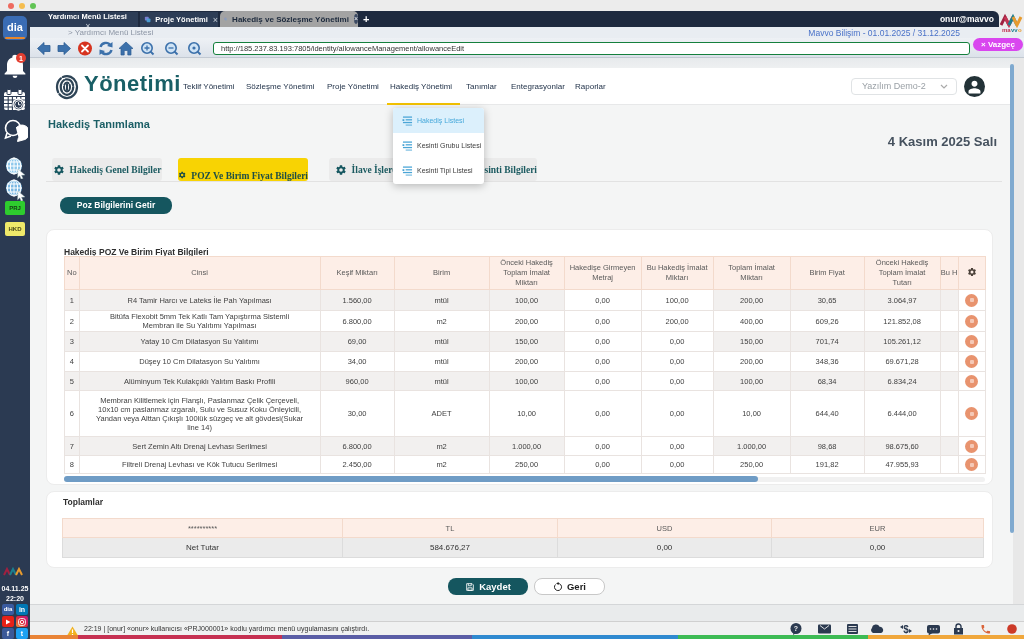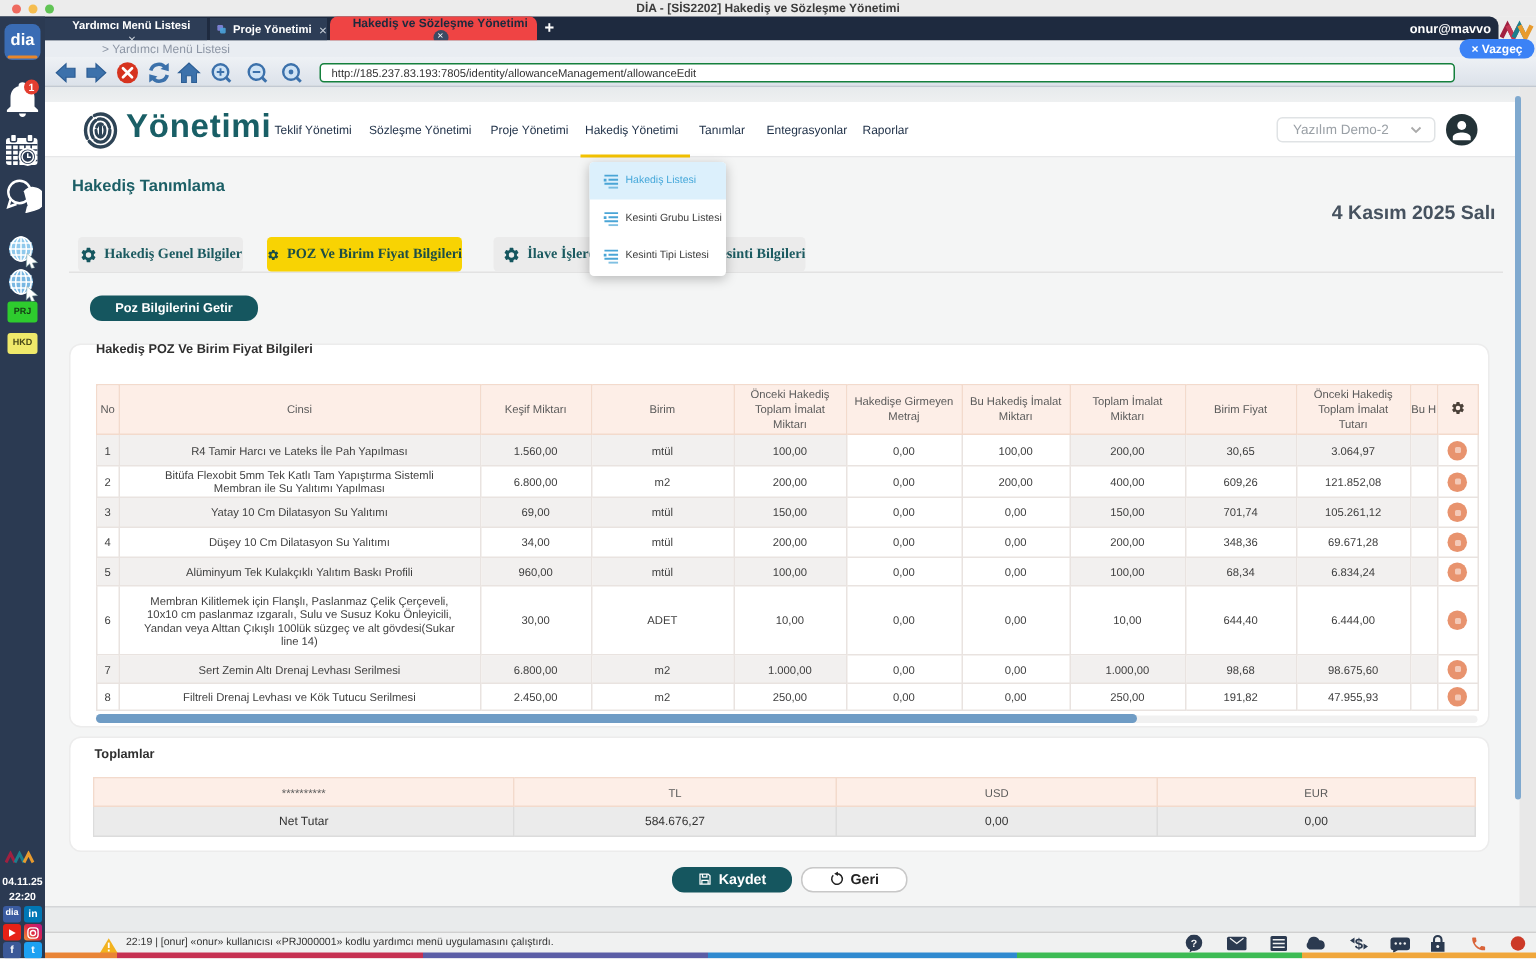--- a/index.html
+++ b/index.html
@@ -8,30 +8,30 @@
 .abs { position:absolute; }
 
 .macbar { left:0; top:0; width:1024px; height:11px; background:#ececec; }
 .tl { top:3px; width:6px; height:6px; border-radius:50%; }
 .mactitle { top:1px; left:0; width:1024px; text-align:center; font-size:8px; font-weight:bold; color:#3c3c3c; }
 
 .tabbar { left:0; top:11px; width:1024px; height:16px; background:#ececec; }
 .tabbarbg { left:0; top:0; width:999px; height:16px; background:#1e2a3f; border-radius:0 6px 0 0; }
 .btab { top:1px; height:15px; background:#2d3d56; color:#fff; font-size:7.5px; font-weight:bold; display:flex; align-items:center; white-space:nowrap; overflow:hidden; }
 .btab .x { color:#c6cdd6; font-size:9px; margin-left:5px; font-weight:normal; }
-.atab { top:0px; height:16px; background:#ef4444; color:#1d2a3d; font-size:8px; font-weight:bold; display:flex; align-items:center; border-radius:5px 5px 0 0; white-space:nowrap; overflow:hidden;flex-direction:column; }
+.atab { top:0px; height:16px; background:#a3a3a3; color:#1d2a3d; font-size:8px; font-weight:bold; display:flex; align-items:center; border-radius:5px 5px 0 0; white-space:nowrap; overflow:hidden; }
 .onur { top:3px; left:870px; width:124px; text-align:right; color:#fff; font-size:8.5px; font-weight:bold; }
 
 .crumb { left:0; top:27px; width:1024px; height:11px; background:#e9edf2; }
 .crumbtext { left:68px; top:1px; font-size:8px; color:#8d96a5; }
 .mavvotext { top:1px; left:0px; width:960px; text-align:right; font-size:8.5px; color:#4a72c8; }
 
 .toolbar { left:0; top:38px; width:1024px; height:20px; background:linear-gradient(#eef1f5,#dce2ea); border-bottom:1px solid #c2c9d2; }
 .urlbox { left:213px; top:42px; width:757px; height:13px; background:#fff; border:1px solid #15803d; border-radius:3px; font-size:7.5px; color:#333; line-height:12px; padding-left:7px; }
-.vazgec { left:973px; top:26px; width:50px; height:13px; background:#3b82f6; border-radius:7px; color:#fff; font-size:8px; font-weight:bold; text-align:center; line-height:13px; }
+.vazgec { left:973px; top:38px; width:50px; height:13px; background:#d946ef; border-radius:7px; color:#fff; font-size:8px; font-weight:bold; text-align:center; line-height:13px; }
 
 .sidebar { left:0; top:11px; width:30px; height:628px; background:#2b3a52; }
 .dialogo { left:3px; top:5px; width:24px; height:24px; background:#3a6cb4; border-radius:5px; color:#fff; font-weight:bold; font-size:11px; text-align:center; line-height:22px; }
 .dialogo i { position:absolute; left:2px; right:2px; bottom:1px; height:2px; background:#e8872c; border-radius:1px; font-style:normal; }
 .sq { left:5px; width:20px; height:14px; border-radius:2px; font-size:6px; font-weight:bold; text-align:center; line-height:14px; }
 .sbdate { left:0; width:30px; text-align:center; color:#fff; font-weight:bold; font-size:7px; }
 .soc { width:12px; height:11px; border-radius:2px; color:#fff; font-size:7px; font-weight:bold; text-align:center; line-height:11px; }
 
 .hdrband { left:30px; top:68px; width:983px; height:37px; background:#fff; border-bottom:1px solid #e7e8e9; }
 .logotext { left:84px; top:71px; font-size:22px; font-weight:600; color:#195f66; letter-spacing:0.5px; }
@@ -82,21 +82,20 @@
 .dditem.hl { background:#dcf0fc; color:#46a8da; border-radius:3px 3px 0 0; }
 </style>
 </head>
 <body>
 <div id="app">
 
   <div class="abs macbar"></div>
   <div class="abs tl" style="left:8px; background:#ee6a5f;"></div>
   <div class="abs tl" style="left:19px; background:#f5bd4f;"></div>
   <div class="abs tl" style="left:30px; background:#61c455;"></div>
-  <div class="abs mactitle">DİA - [SİS2202] Hakediş ve Sözleşme Yönetimi</div>
 
   <div class="abs tabbar">
     <div class="abs tabbarbg"></div>
     <div class="abs btab" style="left:29px; width:109px; padding-left:4px;flex-direction:column;">
         <svg width="10" height="8" viewBox="0 0 12 10">
           <path d="M1 5.5 L4.5 8.5 L11 1" fill="none" stroke="#2fae44" stroke-width="2.6"></path>
         </svg>
         <span style="margin-left:4px;">Yardımcı Menü Listesi</span>
         <span class="x">×</span>
       </div>
@@ -115,20 +114,21 @@
         </svg>
         <span style="margin-left:5px;">Hakediş ve Sözleşme Yönetimi</span>
         <span style="display:inline-block;width:10px;height:10px;border-radius:50%;background:#3c4a63;color:#fff;font-size:7px;line-height:10px;text-align:center;margin-left:5px;font-weight:normal;">×</span>
       </div>
     <div class="abs" style="left:363px; top:2px; color:#fff; font-size:11px; font-weight:bold;">+</div>
     <div class="abs onur">onur@mavvo</div>
   </div>
 
   <div class="abs crumb"></div>
   <div class="abs crumbtext" style="top:28px;">&gt; Yardımcı Menü Listesi</div>
+  <div class="abs mavvotext" style="top:28px;">Mavvo Bilişim - 01.01.2025 / 31.12.2025</div>
 
   <svg class="abs" style="left:1000px; top:12px;" width="24" height="22" viewBox="0 0 24 22">
     <polyline points="1,13 5,5 9,13" fill="none" stroke="#a02040" stroke-width="3"></polyline>
     <polyline points="5,5 9,13 13,5" fill="none" stroke="#c33552" stroke-width="3"></polyline>
     <polyline points="9,13 13,5 17,13" fill="none" stroke="#1b7f8e" stroke-width="3"></polyline>
     <polyline points="13,5 17,13 21,5" fill="none" stroke="#e89b2e" stroke-width="3"></polyline>
     <text x="2" y="20" font-size="6" font-weight="bold" fill="#c23352">ma</text>
     <text x="11" y="20" font-size="6" font-weight="bold" fill="#1b7f8e">vv</text>
     <text x="18" y="20" font-size="6" font-weight="bold" fill="#e89b2e">o</text>
   </svg>
@@ -260,33 +260,33 @@
       </svg>
   </div>
 
   <div class="abs h1">Hakediş Tanımlama</div>
   <div class="abs date">4 Kasım 2025 Salı</div>
 
   <div class="abs tabline"></div>
   <div class="abs ftab gray" style="left:52px; width:110px;justify-content:center;"><svg class="gear16" width="12" height="12" viewBox="0 0 24 24">
         <path fill="#15565f" d="M19.14 12.94c.04-.3.06-.61.06-.94s-.02-.64-.07-.94l2.03-1.58a.49.49 0 00.12-.61l-1.92-3.32a.488.488 0 00-.59-.22l-2.39.96c-.5-.38-1.03-.7-1.62-.94L14.4 2.81a.484.484 0 00-.48-.41h-3.84c-.24 0-.43.17-.47.41L9.25 5.35c-.59.24-1.13.57-1.62.94l-2.39-.96a.566.566 0 00-.59.22L2.74 8.87c-.12.21-.08.47.12.61l2.03 1.58c-.05.3-.09.63-.09.94s.02.64.07.94l-2.03 1.58a.49.49 0 00-.12.61l1.92 3.32c.12.22.37.29.59.22l2.39-.96c.5.38 1.03.7 1.62.94l.36 2.54c.05.24.24.41.48.41h3.84c.24 0 .44-.17.47-.41l.36-2.54c.59-.24 1.13-.56 1.62-.94l2.39.96c.22.08.47 0 .59-.22l1.92-3.32c.12-.22.07-.47-.12-.61l-2.01-1.58zM12 15.6a3.6 3.6 0 110-7.2 3.6 3.6 0 010 7.2z"></path>
       </svg>Hakediş Genel Bilgiler</div>
-  <div class="abs ftab yellow" style="left:178px; width:130px;"><svg class="gear16" width="12" height="12" viewBox="0 0 24 24">
+  <div class="abs ftab yellow" style="left:178px; width:130px;align-items:flex-end;"><svg class="gear16" width="12" height="12" viewBox="0 0 24 24">
         <path fill="#1d4e46" d="M19.14 12.94c.04-.3.06-.61.06-.94s-.02-.64-.07-.94l2.03-1.58a.49.49 0 00.12-.61l-1.92-3.32a.488.488 0 00-.59-.22l-2.39.96c-.5-.38-1.03-.7-1.62-.94L14.4 2.81a.484.484 0 00-.48-.41h-3.84c-.24 0-.43.17-.47.41L9.25 5.35c-.59.24-1.13.57-1.62.94l-2.39-.96a.566.566 0 00-.59.22L2.74 8.87c-.12.21-.08.47.12.61l2.03 1.58c-.05.3-.09.63-.09.94s.02.64.07.94l-2.03 1.58a.49.49 0 00-.12.61l1.92 3.32c.12.22.37.29.59.22l2.39-.96c.5.38 1.03.7 1.62.94l.36 2.54c.05.24.24.41.48.41h3.84c.24 0 .44-.17.47-.41l.36-2.54c.59-.24 1.13-.56 1.62-.94l2.39.96c.22.08.47 0 .59-.22l1.92-3.32c.12-.22.07-.47-.12-.61l-2.01-1.58zM12 15.6a3.6 3.6 0 110-7.2 3.6 3.6 0 010 7.2z"></path>
       </svg>POZ Ve Birim Fiyat Bilgileri</div>
   <div class="abs ftab gray" style="left:329px; width:120px;"><svg class="gear16" width="12" height="12" viewBox="0 0 24 24">
         <path fill="#15565f" d="M19.14 12.94c.04-.3.06-.61.06-.94s-.02-.64-.07-.94l2.03-1.58a.49.49 0 00.12-.61l-1.92-3.32a.488.488 0 00-.59-.22l-2.39.96c-.5-.38-1.03-.7-1.62-.94L14.4 2.81a.484.484 0 00-.48-.41h-3.84c-.24 0-.43.17-.47.41L9.25 5.35c-.59.24-1.13.57-1.62.94l-2.39-.96a.566.566 0 00-.59.22L2.74 8.87c-.12.21-.08.47.12.61l2.03 1.58c-.05.3-.09.63-.09.94s.02.64.07.94l-2.03 1.58a.49.49 0 00-.12.61l1.92 3.32c.12.22.37.29.59.22l2.39-.96c.5.38 1.03.7 1.62.94l.36 2.54c.05.24.24.41.48.41h3.84c.24 0 .44-.17.47-.41l.36-2.54c.59-.24 1.13-.56 1.62-.94l2.39.96c.22.08.47 0 .59-.22l1.92-3.32c.12-.22.07-.47-.12-.61l-2.01-1.58zM12 15.6a3.6 3.6 0 110-7.2 3.6 3.6 0 010 7.2z"></path>
       </svg>İlave İşlere Ait Bilgiler</div>
   <div class="abs ftab gray" style="left:457px; width:80px; justify-content:flex-start; padding-left:6px;"><svg class="gear16" width="12" height="12" viewBox="0 0 24 24">
         <path fill="#15565f" d="M19.14 12.94c.04-.3.06-.61.06-.94s-.02-.64-.07-.94l2.03-1.58a.49.49 0 00.12-.61l-1.92-3.32a.488.488 0 00-.59-.22l-2.39.96c-.5-.38-1.03-.7-1.62-.94L14.4 2.81a.484.484 0 00-.48-.41h-3.84c-.24 0-.43.17-.47.41L9.25 5.35c-.59.24-1.13.57-1.62.94l-2.39-.96a.566.566 0 00-.59.22L2.74 8.87c-.12.21-.08.47.12.61l2.03 1.58c-.05.3-.09.63-.09.94s.02.64.07.94l-2.03 1.58a.49.49 0 00-.12.61l1.92 3.32c.12.22.37.29.59.22l2.39-.96c.5.38 1.03.7 1.62.94l.36 2.54c.05.24.24.41.48.41h3.84c.24 0 .44-.17.47-.41l.36-2.54c.59-.24 1.13-.56 1.62-.94l2.39.96c.22.08.47 0 .59-.22l1.92-3.32c.12-.22.07-.47-.12-.61l-2.01-1.58zM12 15.6a3.6 3.6 0 110-7.2 3.6 3.6 0 010 7.2z"></path>
       </svg>Kesinti Bilgileri</div>
   <div class="abs pozbtn">Poz Bilgilerini Getir</div>
 
   <div class="abs card" style="left:46px; top:229px; width:947px; height:256px;"></div>
-  <div class="abs cardtitle" style="left:64px; top:227px;">Hakediş POZ Ve Birim Fiyat Bilgileri</div>
+  <div class="abs cardtitle" style="left:64px; top:247px;">Hakediş POZ Ve Birim Fiyat Bilgileri</div>
   <div class="abs" style="left:64px; top:256px;" id="gridwrap">
   <table class="grid">
     <colgroup>
           <col style="width:14px">
           <col style="width:241px">
           <col style="width:74px">
           <col style="width:95px">
           <col style="width:75px">
           <col style="width:77px">
           <col style="width:72px">

